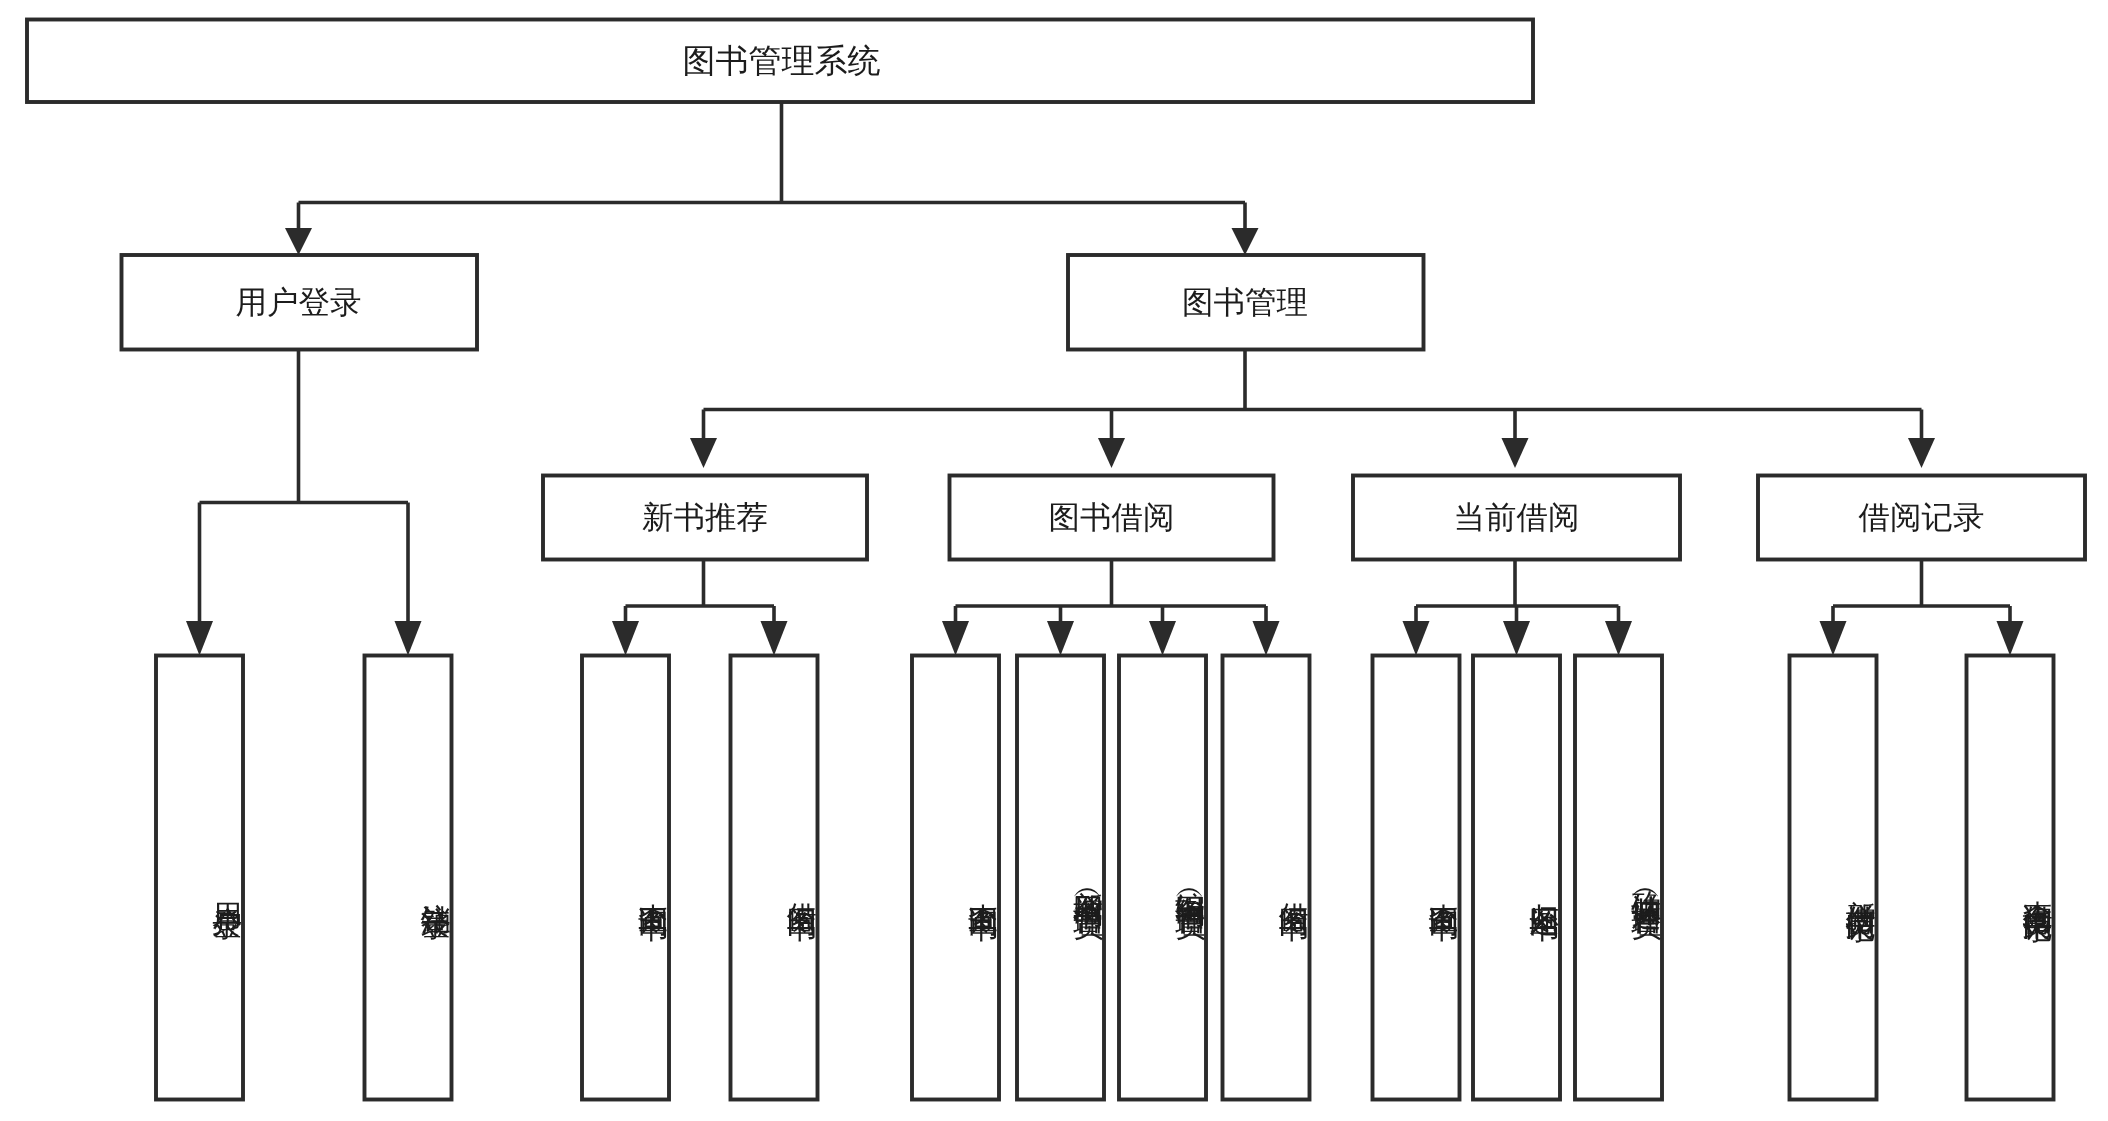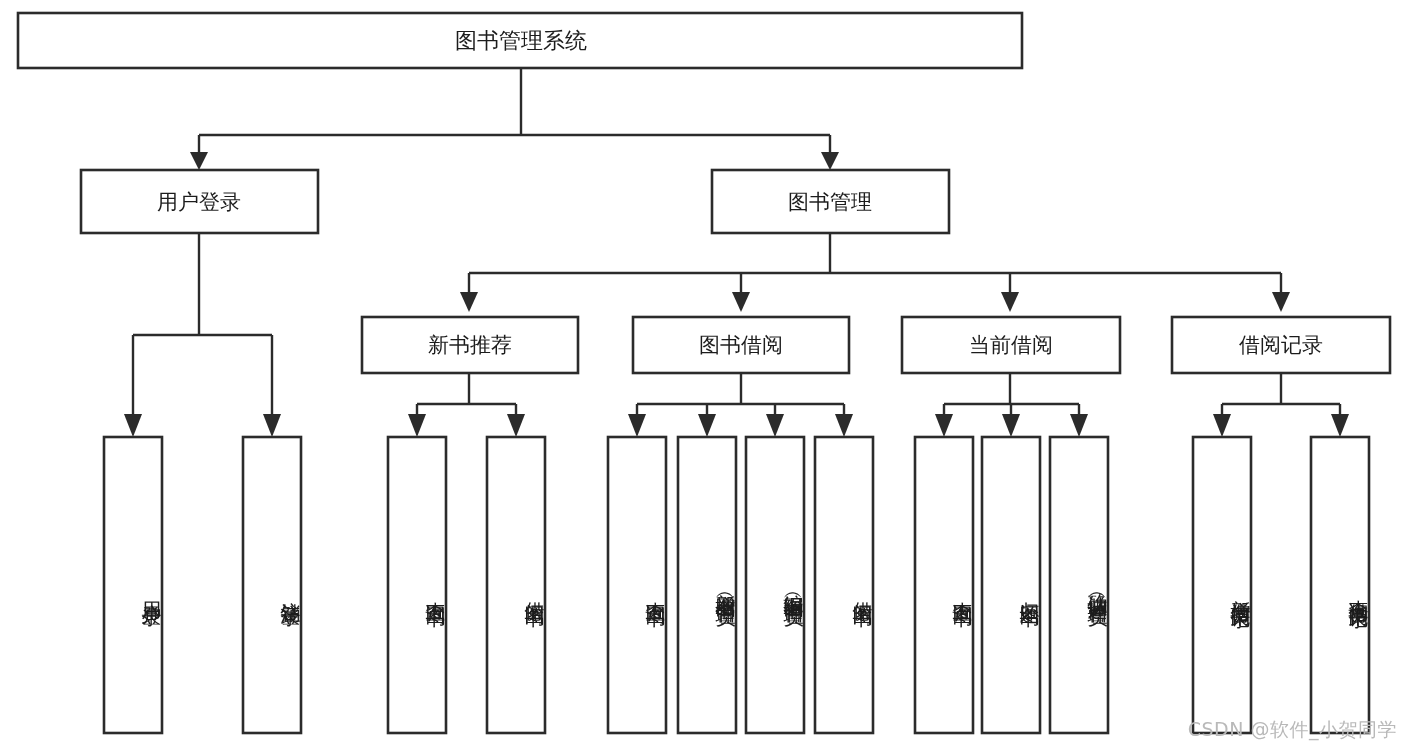--- a/index.html
+++ b/index.html
@@ -253,15 +253,14 @@
   <div class="leaf-label center-start" style="left:915px; top:500px; width:58px; height:180px;">查询图书</div>
 
   <div class="leaf-label center-start" style="left:982px; top:500px; width:58px; height:180px;">归还图书</div>
 
   <div class="leaf-label" style="left:1050px; top:444px; width:58px; height:285px;">确认归还（管理员）</div>
 
   <div class="leaf-label center-start" style="left:1193px; top:470px; width:58px; height:240px;">新增借阅记录</div>
 
   <div class="leaf-label center-start" style="left:1311px; top:470px; width:58px; height:240px;">查询借阅记录</div>
 
-  <div class="watermark">CSDN @软件_小贺同学</div>
 
 </div>
 
 </body></html>

